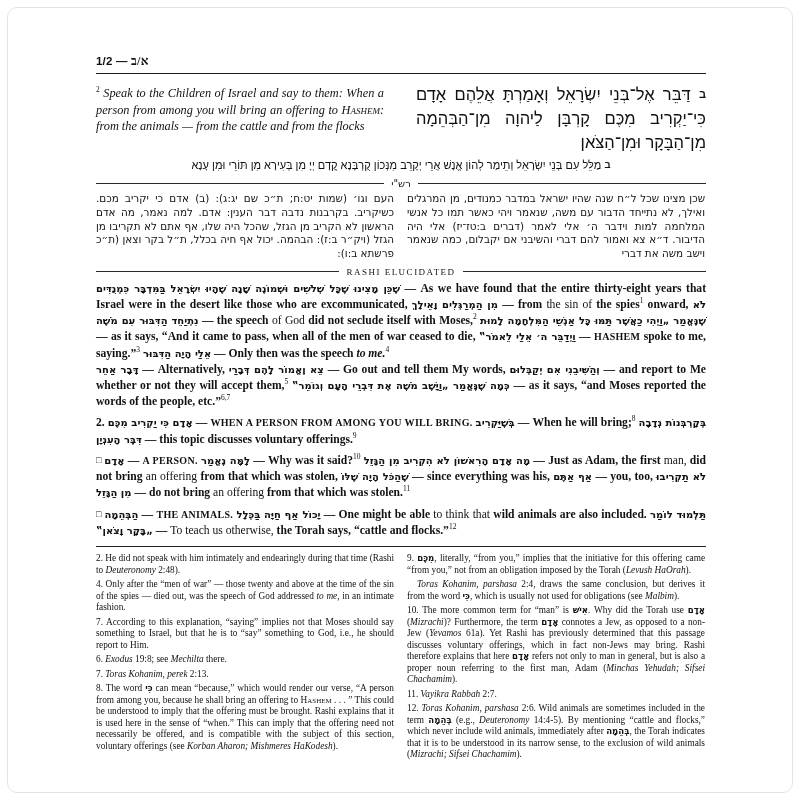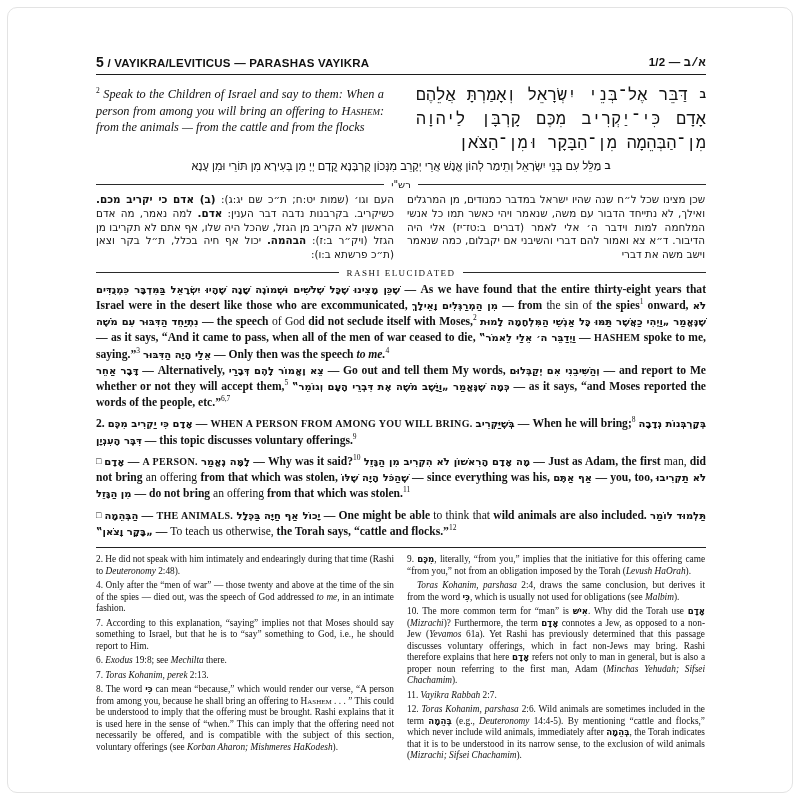--- a/index.html
+++ b/index.html
@@ -9,49 +9,49 @@
     -webkit-font-smoothing:antialiased;
   }
   .photo-frame{position:absolute;inset:7px;border:1px solid #e3e3e3;border-radius:10px;pointer-events:none;}
   .content{position:absolute;left:96px;top:54px;width:610px;}
 
   
   .header{display:flex;justify-content:space-between;align-items:flex-end;
     border-bottom:1.6px solid #1c1c1c;padding-bottom:4px;
     font-family:"Liberation Sans", sans-serif;font-weight:bold;font-size:11.5px;letter-spacing:.2px;}
   .pagenum{font-size:14px;}
-  .h-heb{font-family:Liberation Mono, monospace;font-size:12px;}
+  .h-heb{font-family:Liberation Serif, serif;font-size:12px;}
 
   
   .verse-row{display:flex;gap:32px;margin-top:9px;}
   .translation{width:288px;font-size:12.3px;line-height:1.36;text-align:justify;padding-top:2px;}
   .sg-i{font-style:italic;}
   .sg-isc{font-style:italic;font-variant:small-caps;}
-  .hebrew-verse{flex:1;font-family:Liberation Mono, monospace;font-size:16.5px;line-height:1.45;
+  .hebrew-verse{flex:1;font-family:Liberation Sans, sans-serif;font-size:16.5px;line-height:1.45;
     text-align:justify;direction:rtl;font-weight:500;}
   .verse-letter{font-size:11px;font-weight:bold;vertical-align:2px;}
   .verse-letter-sm{font-size:9.5px;font-weight:bold;vertical-align:1px;}
 
   
   .divider{display:flex;align-items:center;margin-top:6px;}
   .rule{flex:1;border-top:1px solid #2a2a2a;height:0;}
   .div-label{padding:0 7px;font-size:10px;}
   .div-label.heb{font-family:"DejaVu Sans", sans-serif;font-size:10px;}
   .div-label.caps{font-family:"Liberation Serif", serif;font-size:9px;letter-spacing:1.5px;}
 
   
   .onkelos{margin-top:3px;font-family:Liberation Sans, sans-serif;font-size:11px;line-height:1.3;
     direction:rtl;text-align:center;}
 
   
   .rashi-block{display:flex;gap:13px;margin-top:3px;}
   .rashi-col{width:298px;font-family:"DejaVu Sans", sans-serif;font-size:10.4px;line-height:1.32;
     direction:rtl;text-align:justify;}
   .sg-r{}
-  .sg-rb{font-weight:bold;}
+  .sg-rb{font-weight:normal;}
 
   
   .elucidated{margin-top:4px;}
   .elu-p{font-size:11.6px;line-height:1.4;text-align:justify;margin:0;}
   .elu-p.gap{margin-top:5px;}
   .sg-e{}
   .sg-b{font-weight:bold;}
   .sg-bi{font-weight:bold;font-style:italic;}
   .sg-h{font-family:"DejaVu Sans", sans-serif;font-weight:bold;font-size:10px;}
   .sg-sc{font-weight:bold;font-size:10px;letter-spacing:.3px;}
@@ -68,27 +68,20 @@
   .sg-sc9{font-variant:small-caps;}
 </style>
 </head>
 <body>
 
 <div class="photo-frame"></div>
 
 <div class="content">
 
   <div class="header">
-    <div>
-      <span class="pagenum">5</span>
-      <span>/</span>
-      <span>VAYIKRA/LEVITICUS</span>
-      <span>—</span>
-      <span>PARASHAS VAYIKRA</span>
-    </div>
     <div>
       <span>1/2</span>
       <span>—</span>
       <span class="h-heb" dir="rtl">א/ב</span>
     </div>
   </div>
 
   <div class="verse-row">
     <div class="translation"><sup class="sg-s">2</sup><span class="sg-i"> Speak to the Children of Israel and say to them: When a person from among you will bring an offering to </span><span class="sg-isc">Hashem</span><span class="sg-i">: from the animals — from the cattle and from the flocks</span></div>
     <div class="hebrew-verse" dir="rtl">

